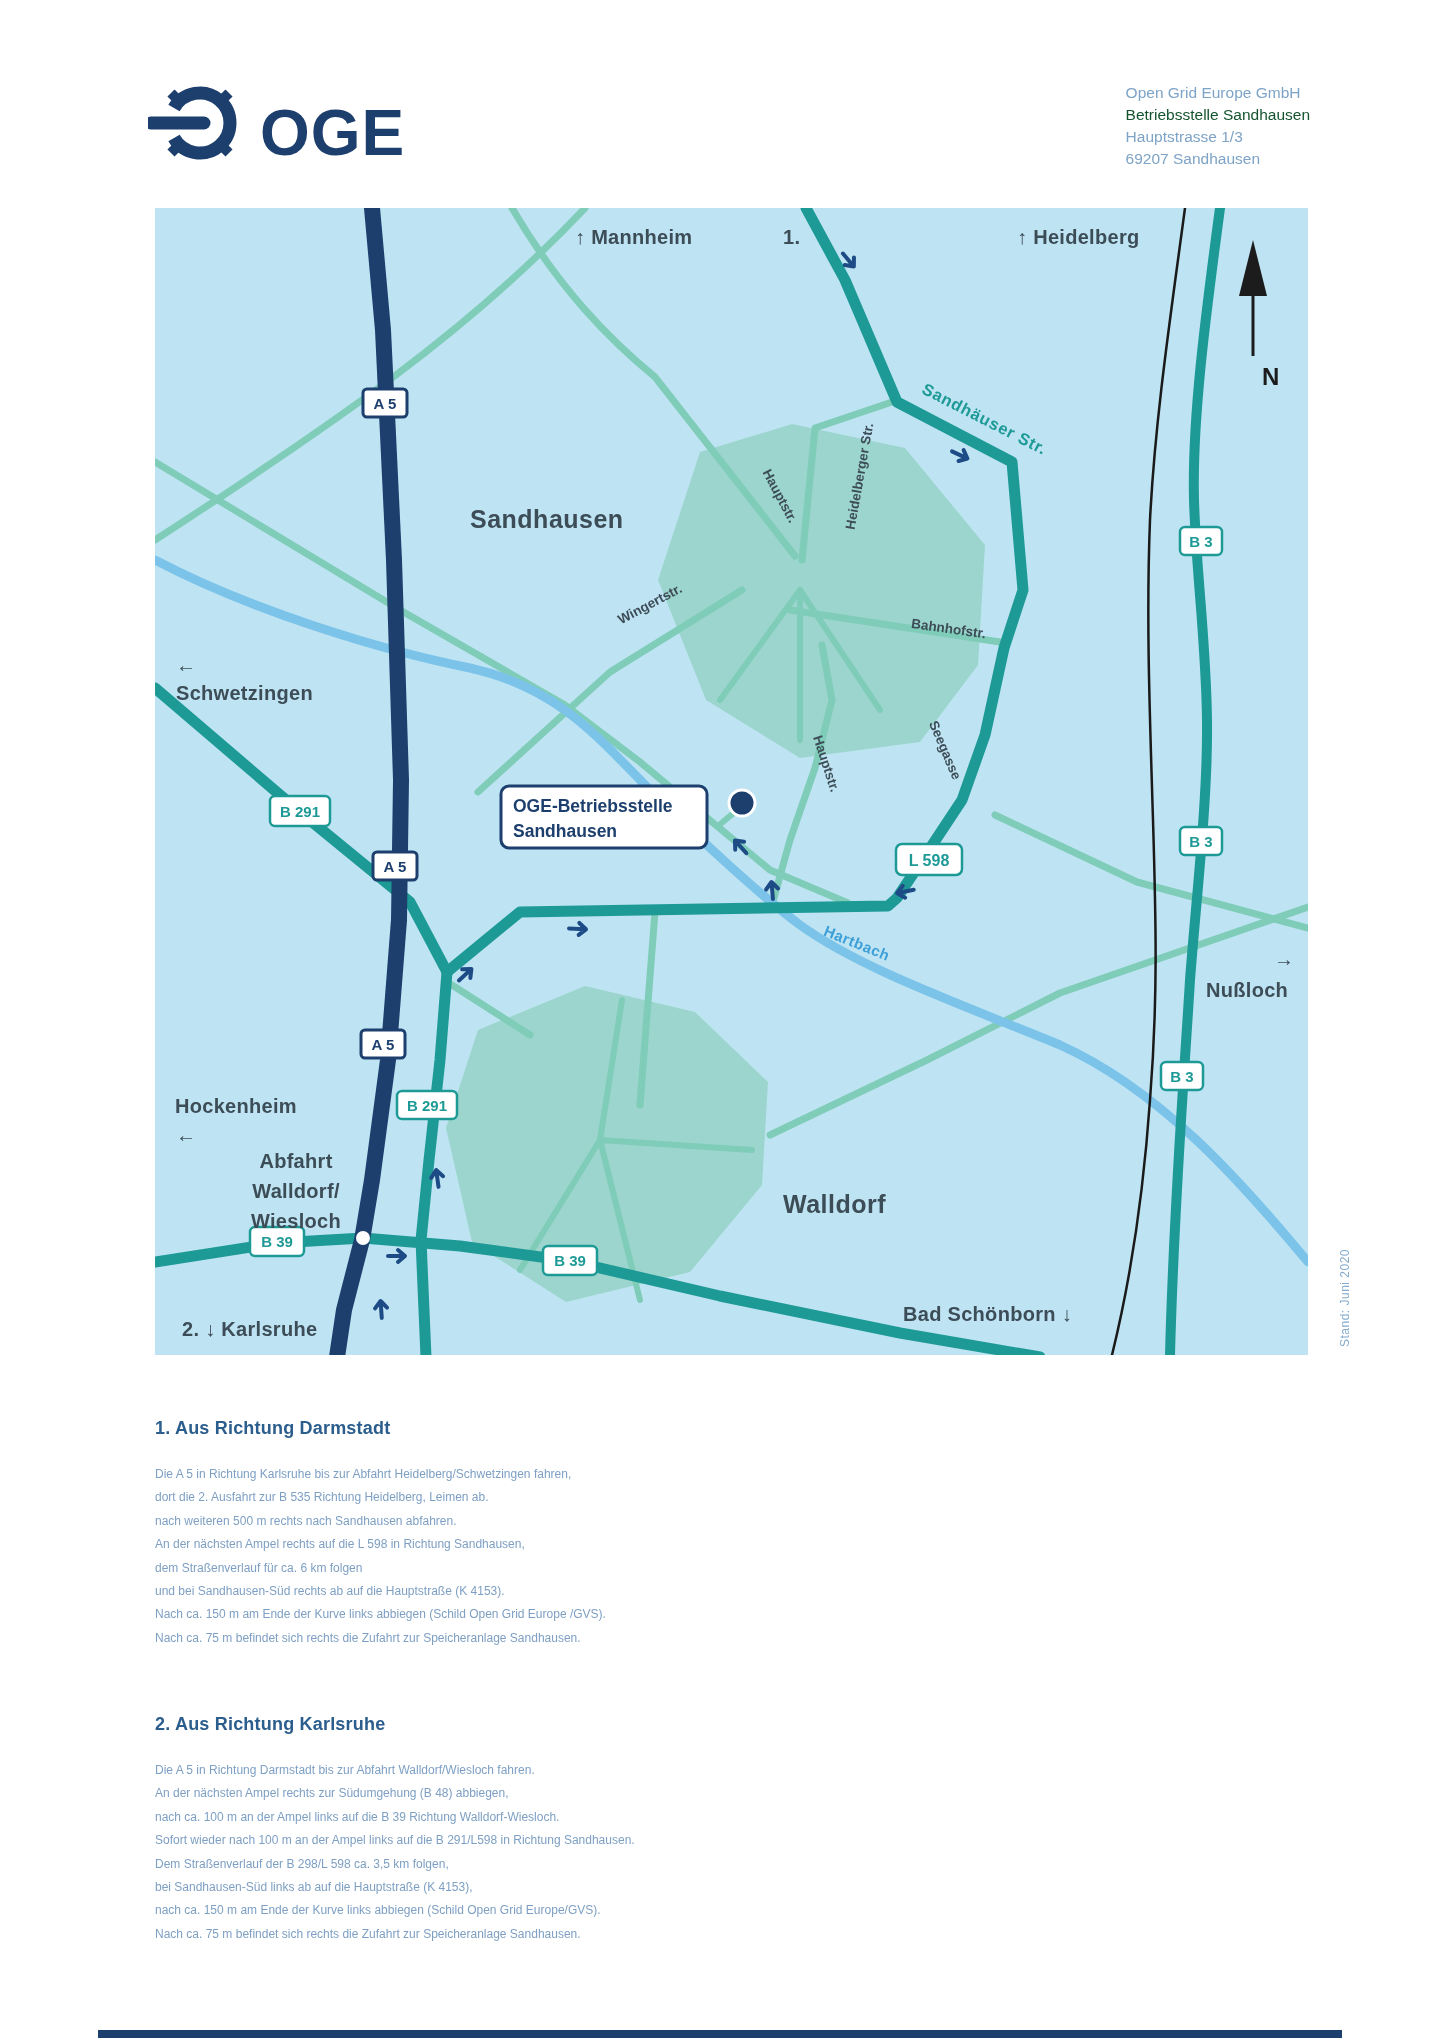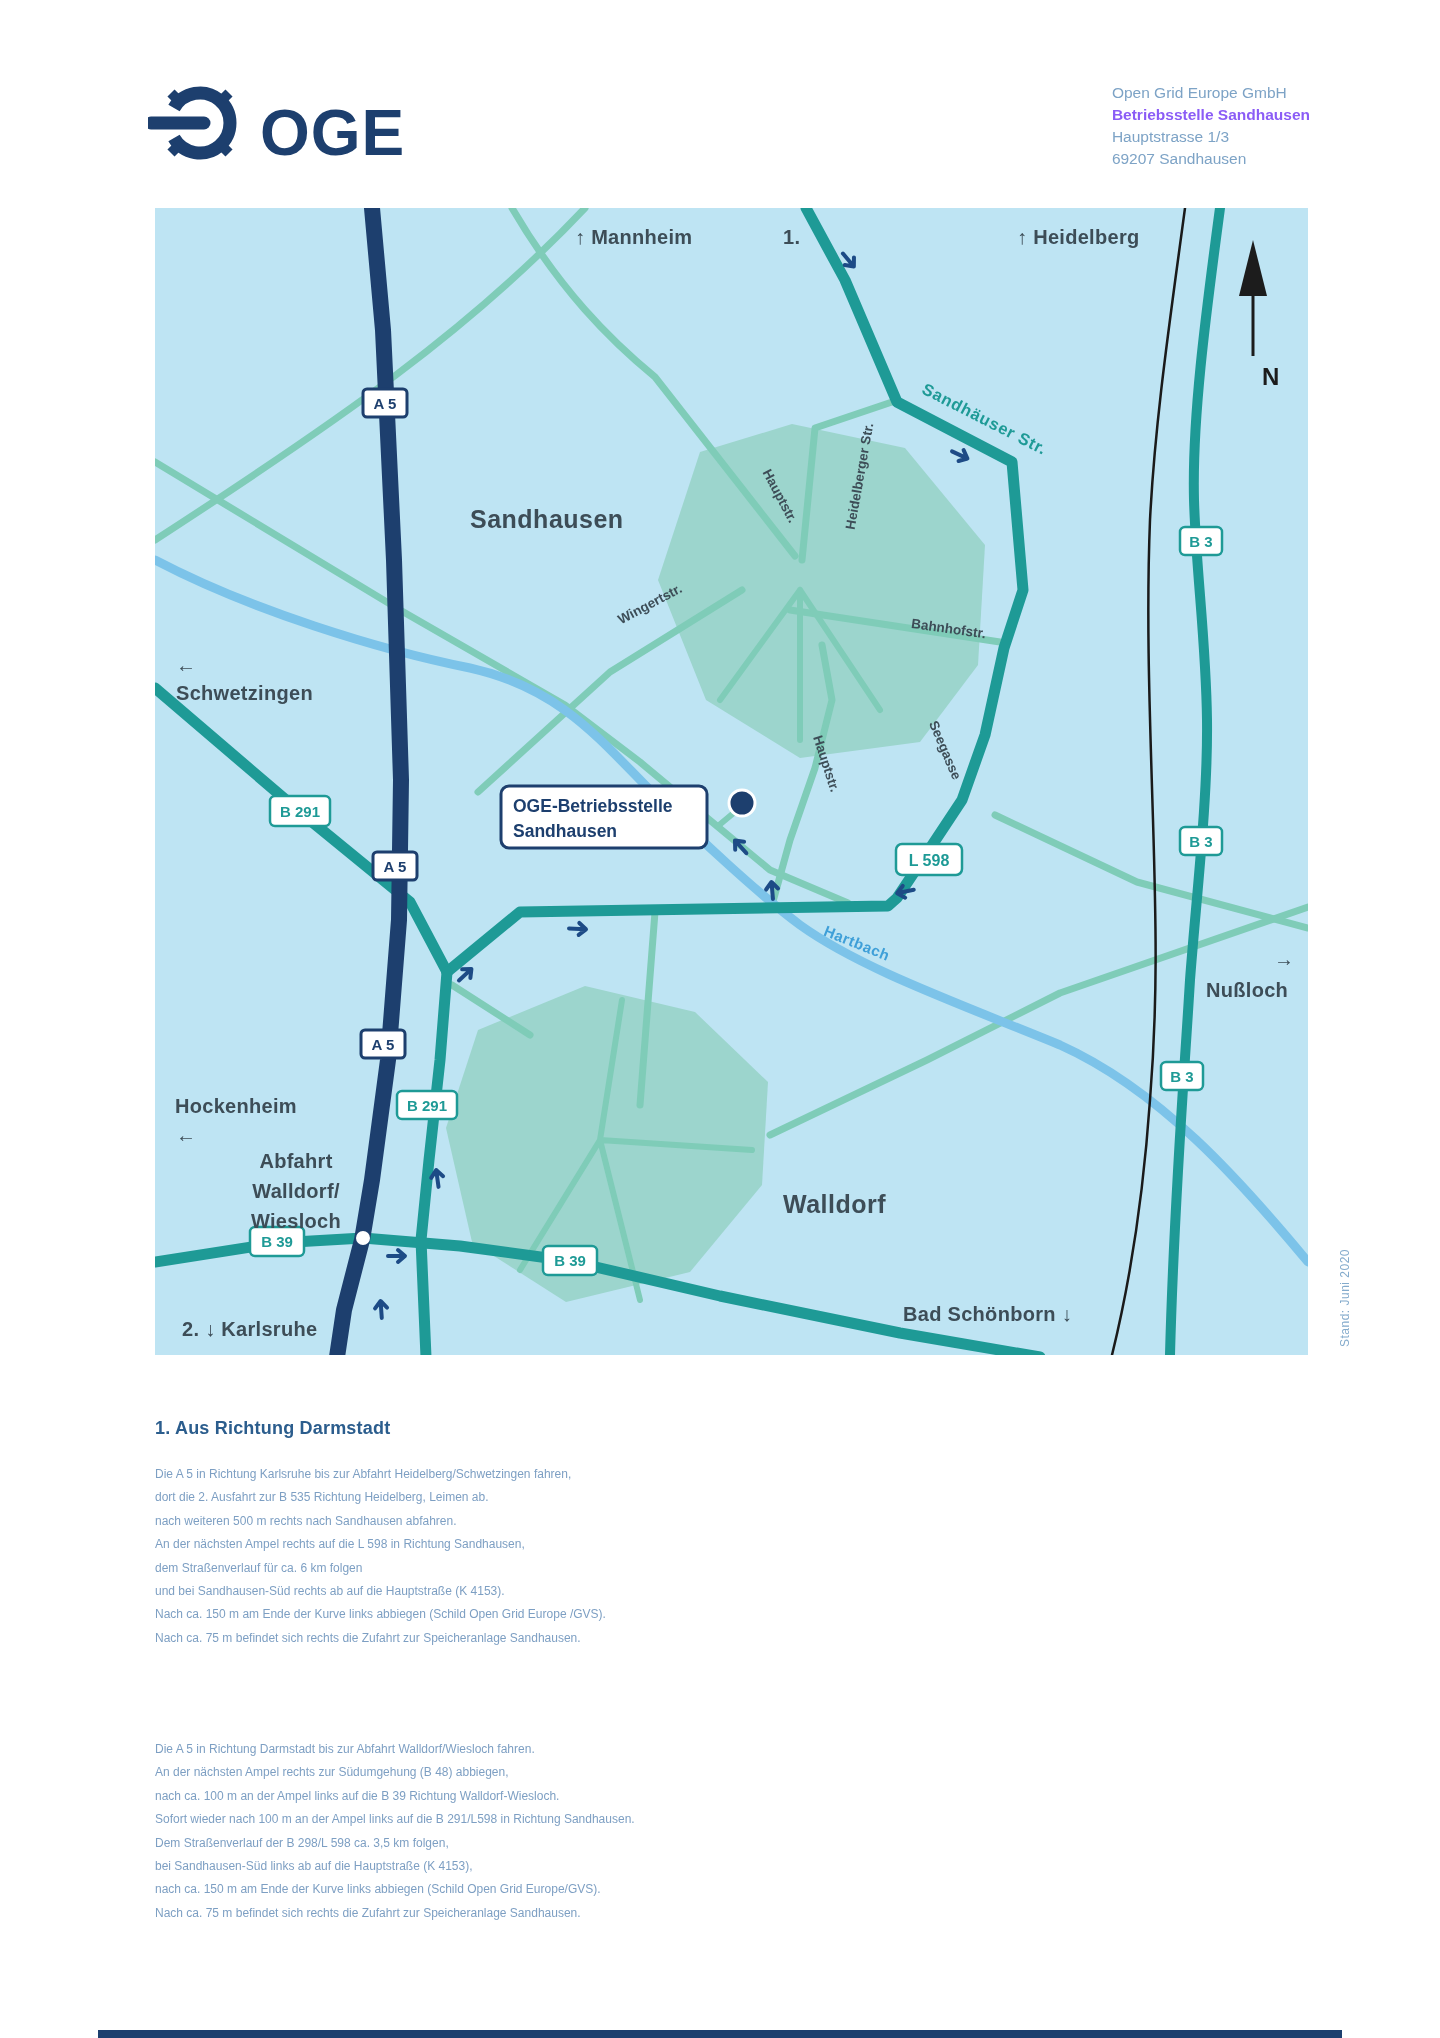--- a/index.html
+++ b/index.html
@@ -6,21 +6,21 @@
   .page{
     position:relative;width:1440px;height:2038px;background:#ffffff;
     font-family:"Liberation Sans", sans-serif;overflow:hidden;margin:0 auto;
   }
   
   .logo-wrap{position:absolute;left:148px;top:78px;width:330px;height:100px;}
   .address{
     position:absolute;top:82px;right:130px;text-align:left;
     font-size:15.5px;line-height:22px;color:#7da3c6;
   }
-  .address .addr-bold{font-weight:700;color:#8b5cf6;}
+  .address .addr-bold{font-weight:400;color:#14532d;}
   
   .map-svg{position:absolute;left:120px;top:200px;width:1260px;height:1170px;}
   svg text{font-family:"Liberation Sans", sans-serif;}
   .t-town{font-size:25px;font-weight:600;fill:#3d4d57;letter-spacing:.5px;}
   .t-dir{font-size:20px;font-weight:600;fill:#3d4d57;letter-spacing:.3px;}
   .t-street{font-size:13.5px;font-weight:700;fill:#3d4d57;}
   .t-street-teal{font-size:16.5px;font-weight:700;fill:#1e9a96;letter-spacing:.8px;}
   .t-hartbach{font-size:15px;font-weight:700;fill:#3e9fd8;letter-spacing:.6px;}
   .t-badge-navy{font-size:15px;font-weight:700;fill:#1d3f6e;}
   .t-badge-teal{font-size:15px;font-weight:700;fill:#1e9a96;}
@@ -252,20 +252,21 @@
       <div>nach weiteren 500 m rechts nach Sandhausen abfahren.</div>
       <div>An der nächsten Ampel rechts auf die L 598 in Richtung Sandhausen,</div>
       <div>dem Straßenverlauf für ca. 6 km folgen</div>
       <div>und bei Sandhausen-Süd rechts ab auf die Hauptstraße (K 4153).</div>
       <div>Nach ca. 150 m am Ende der Kurve links abbiegen (Schild Open Grid Europe /GVS).</div>
       <div>Nach ca. 75 m befindet sich rechts die Zufahrt zur Speicheranlage Sandhausen.</div>
     </div>
   </div>
 
   <div class="section" style="top:1714px">
+    <div class="sec-heading">2. Aus Richtung Karlsruhe</div>
     <div class="sec-body">
       <div>Die A 5 in Richtung Darmstadt bis zur Abfahrt Walldorf/Wiesloch fahren.</div>
       <div>An der nächsten Ampel rechts zur Südumgehung (B 48) abbiegen,</div>
       <div>nach ca. 100 m an der Ampel links auf die B 39 Richtung Walldorf-Wiesloch.</div>
       <div>Sofort wieder nach 100 m an der Ampel links auf die B 291/L598 in Richtung Sandhausen.</div>
       <div>Dem Straßenverlauf der B 298/L 598 ca. 3,5 km folgen,</div>
       <div>bei Sandhausen-Süd links ab auf die Hauptstraße (K 4153),</div>
       <div>nach ca. 150 m am Ende der Kurve links abbiegen (Schild Open Grid Europe/GVS).</div>
       <div>Nach ca. 75 m befindet sich rechts die Zufahrt zur Speicheranlage Sandhausen.</div>
     </div>

